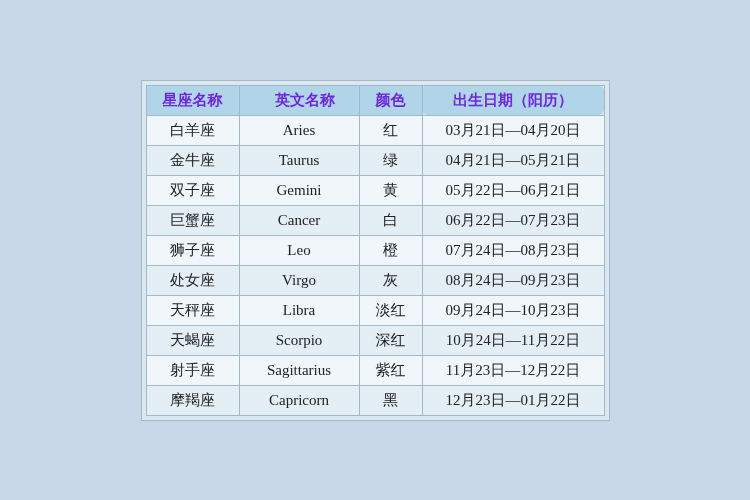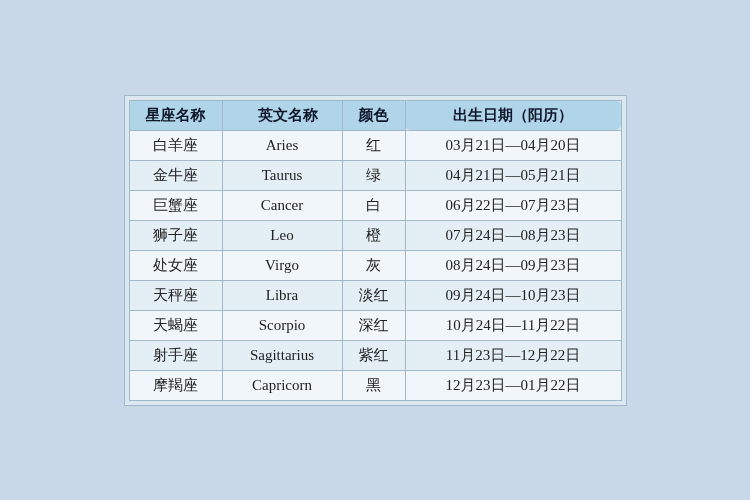--- a/index.html
+++ b/index.html
@@ -25,32 +25,32 @@
     th, td {
       border: 1px solid #a0b8c8;
       padding: 5px 16px;
       text-align: center;
       white-space: nowrap;
     }
     thead tr th {
       background-color: #b0d4e8;
       font-weight: bold;
       font-size: 15px;
-      color: #0f172a;
+      color: #6d28d9;
     }
     tbody tr {
       background-color: #f0f6fa;
     }
     tbody tr:nth-child(even) {
       background-color: #e4eef5;
     }
     .col-chinese { width: 80px; }
     .col-english { width: 120px; padding-left: 28px; }
     .col-color  { width: 60px; text-align: center; }
-    .col-date   { width: 216px; border-radius: 6px; }
+    .col-date   { width: 182px; border-radius: 6px; }
   </style>
 </head>
 <body>
 
 <div class="table-container">
   <table>
     <thead>
       <tr>
         <th class="col-chinese">星座名称</th>
         <th class="col-english">英文名称</th>
@@ -63,20 +63,26 @@
           <td>白羊座</td>
           <td>Aries</td>
           <td>红</td>
           <td>03月21日—04月20日</td>
         </tr>
         <tr>
           <td>金牛座</td>
           <td>Taurus</td>
           <td>绿</td>
           <td>04月21日—05月21日</td>
+        </tr>
+        <tr>
+          <td>双子座</td>
+          <td>Gemini</td>
+          <td>黄</td>
+          <td>05月22日—06月21日</td>
         </tr>
         <tr>
           <td>巨蟹座</td>
           <td>Cancer</td>
           <td>白</td>
           <td>06月22日—07月23日</td>
         </tr>
         <tr>
           <td>狮子座</td>
           <td>Leo</td>

